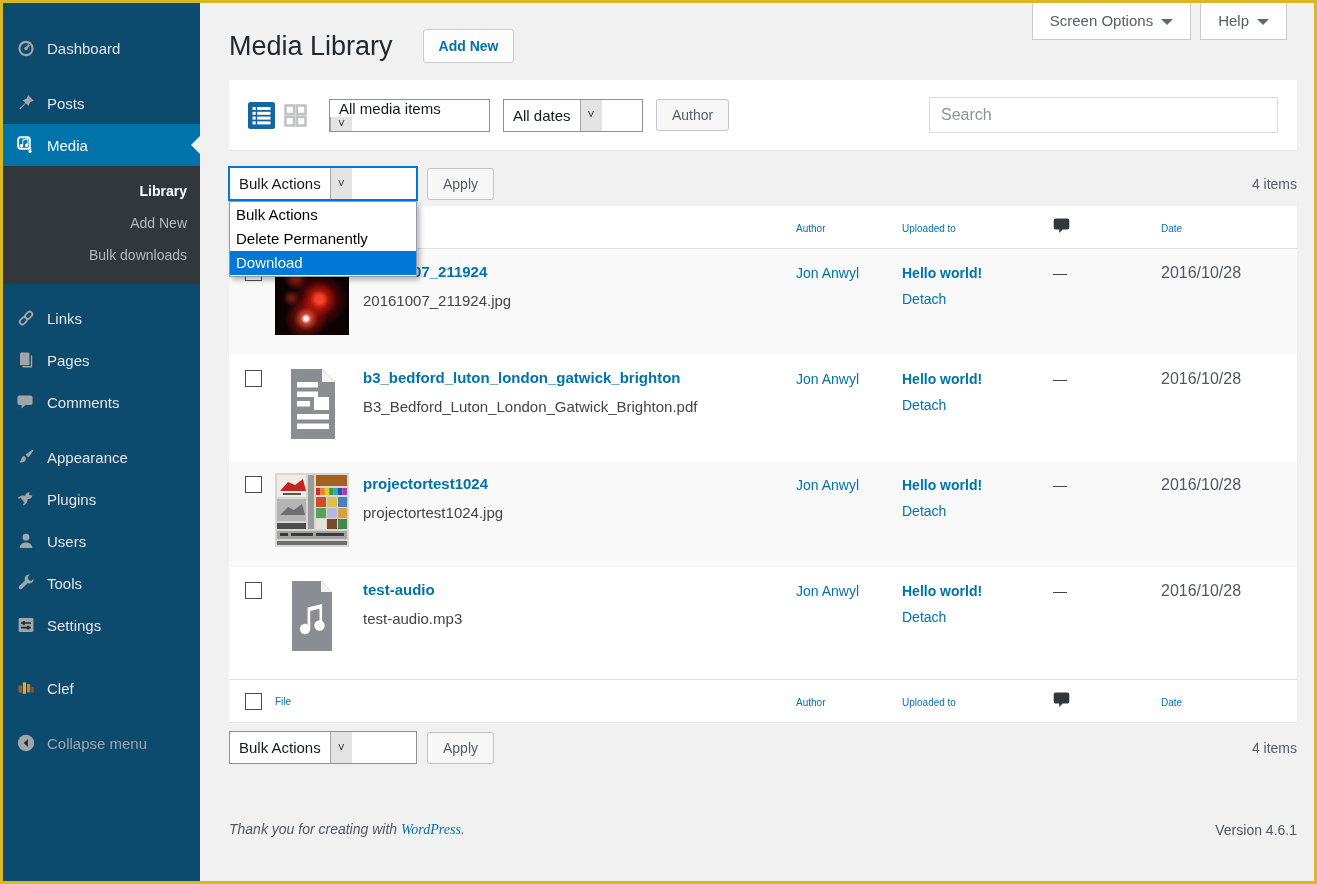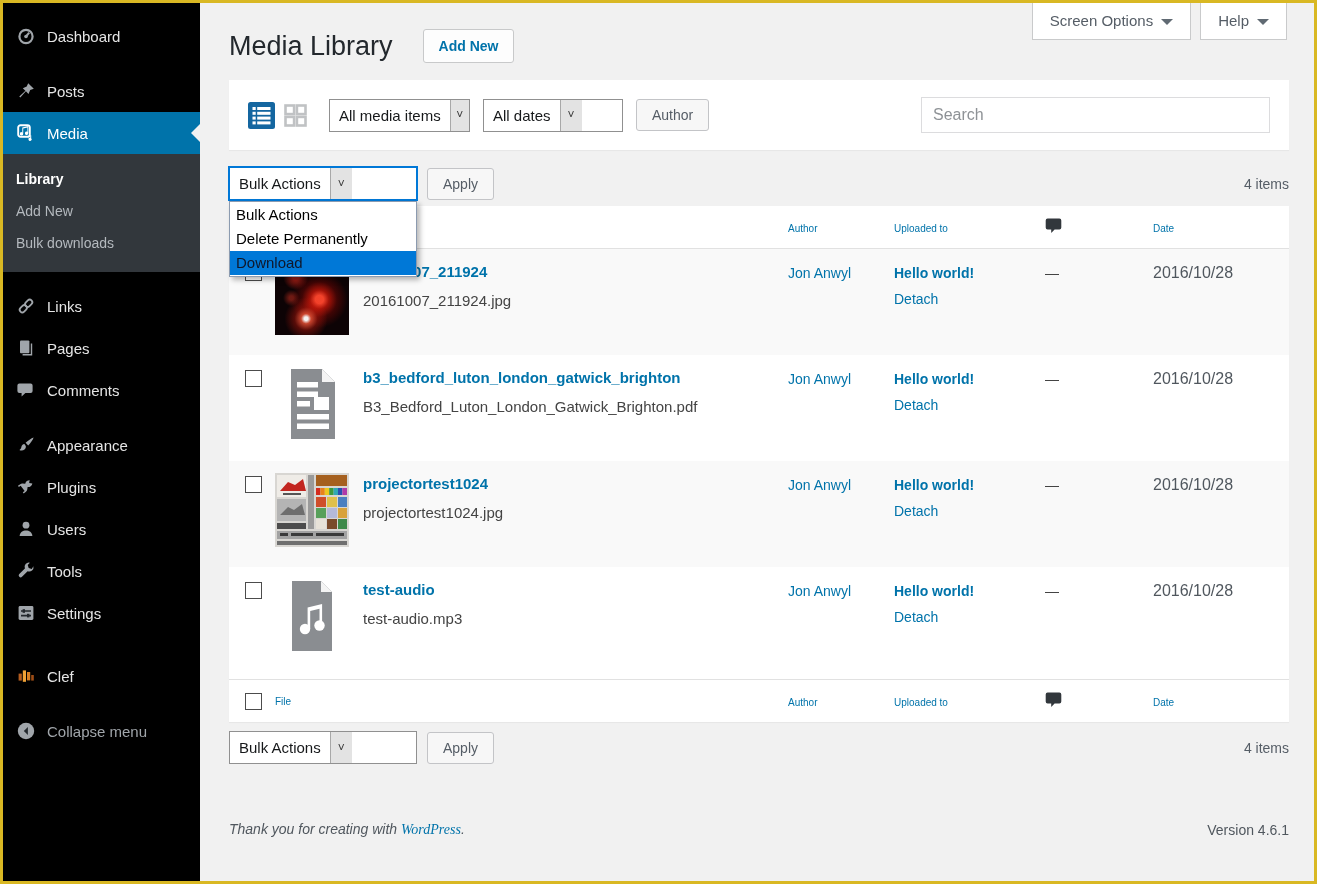--- a/index.html
+++ b/index.html
@@ -6,42 +6,42 @@
   html,body { width: 1317px; height: 884px; }
   body {
     font-family: "Liberation Sans", "DejaVu Sans", sans-serif;
     border: 3px solid #d9b823;
     background: #f1f1f1;
     overflow: hidden;
   }
   .app { display: flex; height: 100%; }
 
   
-  .sidebar { flex: 0 0 197px; background: #000000; color: #e5e5e5; padding-top: 12px; position: relative; }
+  .sidebar { flex: 0 0 197px; background: #0c4a6e; color: #e5e5e5; padding-top: 24px; position: relative; text-align: right; }
   .menu-item {
     display: flex; align-items: center; gap: 11px;
     padding: 11px 13px; font-size: 15px; color: #e5e5e5; cursor: pointer; position: relative;
   }
   .menu-item .mi { width: 20px; height: 20px; color: #a0a5aa; flex: 0 0 20px; }
   .menu-item.active { background: #0073aa; color: #fff; font-weight: 400; }
   .menu-item.active .mi { color: #fff; }
   .menu-item.active::after {
     content: ""; position: absolute; right: 0; top: 50%; transform: translateY(-50%);
     border: 9px solid transparent; border-right-color: #f1f1f1; border-left: none;
   }
   .mi svg { width: 100%; height: 100%; display: block; }
   .gap-top { margin-top: 13px; }
   .gap-top-lg { margin-top: 21px; }
   .submenu { background: #32373c; padding: 9px 0 13px; }
   .submenu-item { padding: 8px 13px 8px 13px; font-size: 14px; color: #b4b9be; cursor: pointer; }
   .submenu-item.current { color: #fff; font-weight: 700; }
   .collapse-item { color: #a0a5aa; }
 
   
-  .content { flex: 1; position: relative; padding: 0 25px 0 29px; background: #f1f1f1; border-radius: 26px; }
+  .content { flex: 1; position: relative; padding: 0 17px 0 29px; background: #f1f1f1; border-radius: 26px; }
 
   .screen-tabs { position: absolute; top: 0; right: 27px; display: flex; gap: 9px; }
   .screen-tab {
     background: #fff; border: 1px solid #c9cacb; border-top: none;
     padding: 9px 17px 10px; font-size: 15px; color: #555d66; cursor: pointer;
     display: flex; align-items: center; gap: 8px;
   }
   .caret-down { width: 0; height: 0; border: 6px solid transparent; border-top-color: #606a73; border-bottom: none; margin-top: 2px; }
 
   .title-row { display: flex; align-items: center; gap: 30px; padding-top: 26px; }
@@ -61,21 +61,21 @@
 
   .w-select {
     height: 33px; background: #fff; border: 1px solid #909090; display: flex; align-items: stretch;
     cursor: pointer; font-size: 15px; color: #16181a;
   }
   .w-select .val { display: flex; align-items: center; padding: 0 9px; white-space: nowrap; }
   .w-select .arrow {
     width: 22px; background: #e3e3e3; border-left: 1px solid #a8a8a8;
     display: flex; align-items: center; justify-content: center; color: #3b3b3b; font-size: 12px;
   }
-  .sel-media { width: 141px; }
+  .sel-media { width: 161px; flex-direction: column; }
   .sel-dates { width: 140px; }
   .sel-bulk  { width: 188px; }
   .w-select.focused { border: 1px solid #0078d7; outline: 1px solid #0078d7; }
 
   .wp-btn {
     background: #f7f7f7; border: 1px solid #c3c4c7; border-radius: 3px;
     color: #555d66; font-size: 14px; padding: 7px 15px; cursor: pointer;
   }
   .search-input {
     margin-left: auto; width: 349px; height: 36px; border: 1px solid #dcdcde; background: #fff;
@@ -85,21 +85,21 @@
 
   .bulk-row { margin-top: 17px; display: flex; align-items: center; gap: 10px; position: relative; }
   .items-count { margin-left: auto; font-size: 14px; color: #555d66; }
 
   .select-dropdown {
     position: absolute; left: 0; top: 34px; width: 188px; z-index: 20;
     background: #fff; border: 1px solid #8c9bb0; box-shadow: 3px 3px 5px rgba(0,0,0,.28);
     padding: 1px 0;
   }
   .dd-option { font-size: 15px; color: #000; padding: 1px 6px; line-height: 22px; cursor: pointer; white-space: nowrap; }
-  .dd-option.highlighted { background: #0078d7; color: #0f172a; }
+  .dd-option.highlighted { background: #0078d7; color: #fef9c3; }
 
   
   .media-table { margin-top: 6px; background: #fff; box-shadow: 0 1px 1px rgba(0,0,0,.04); }
   .t-row { display: flex; }
   .t-head { height: 43px; align-items: center; border-bottom: 1px solid #e1e1e1; }
   .t-foot { height: 43px; align-items: center; border-top: 1px solid #e1e1e1; }
   .col-cb { flex: 0 0 46px; padding-left: 16px; display: flex; }
   .col-file { flex: 1 1 auto; display: flex; gap: 14px; min-width: 0; }
   .col-author { flex: 0 0 106px; }
   .col-uploaded { flex: 0 0 151px; }

